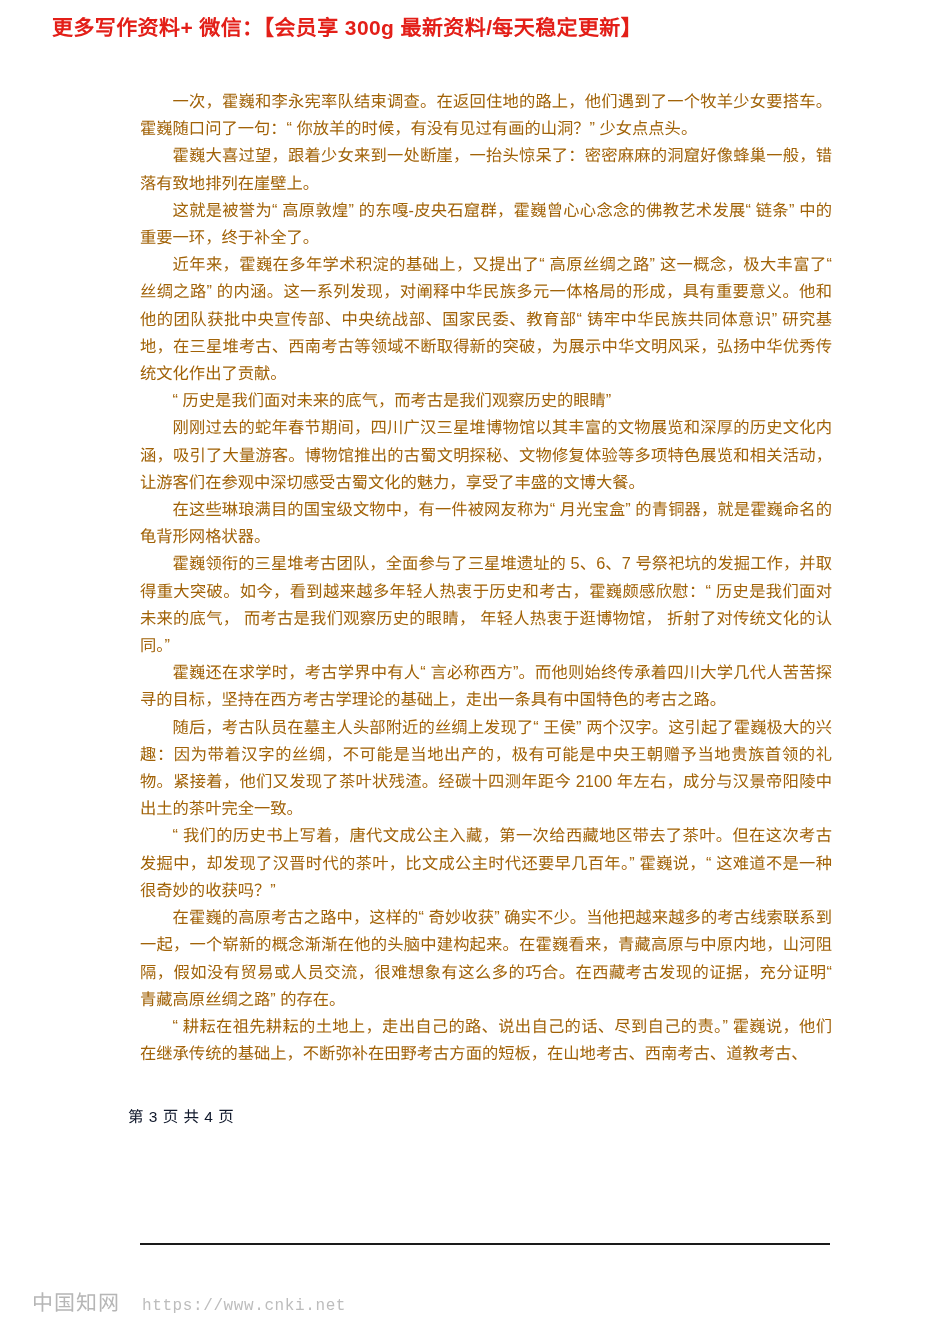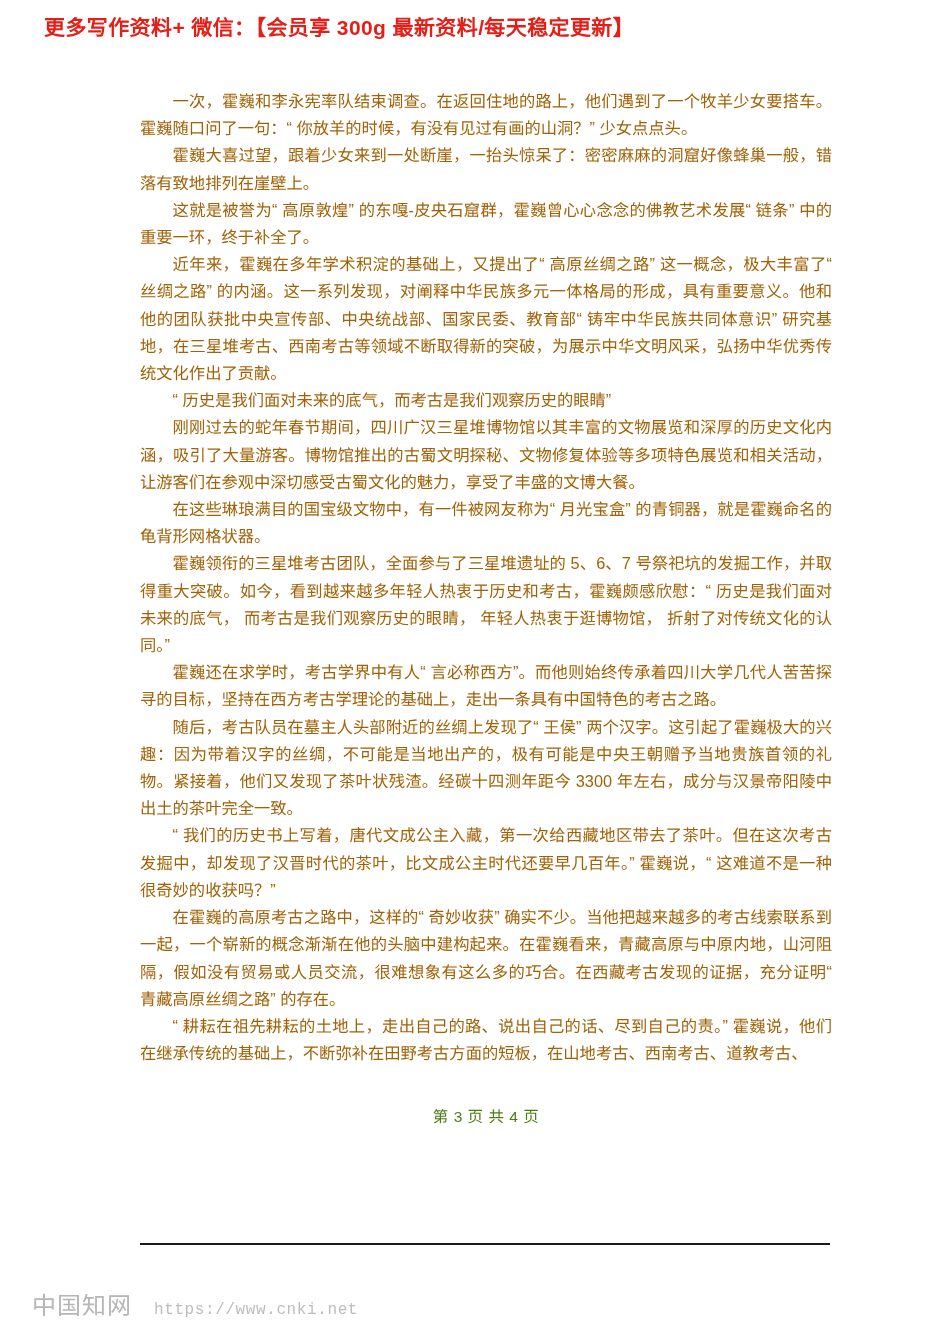--- a/index.html
+++ b/index.html
@@ -12,21 +12,21 @@
     height: 1344px;
     position: relative;
     overflow: hidden;
     font-family: "Liberation Sans", "DejaVu Sans", sans-serif;
     -webkit-font-smoothing: antialiased;
   }
 
   
   .promo-banner {
     position: absolute;
-    left: 44px;
+    left: 52px;
     top: 13px;
     width: 860px;
     height: 30px;
     display: flex;
     align-items: center;
   }
   .promo-text {
     color: #e31f18;
     font-size: 21px;
     font-weight: bold;
@@ -57,27 +57,27 @@
     text-align: justify;
     text-justify: inter-ideograph;
     text-indent: 2em;
     word-break: break-all;
     font-family: "Liberation Sans", "DejaVu Sans", sans-serif;
   }
 
   
   .page-footer {
     position: absolute;
-    left: 140px;
+    left: 128px;
     top: 1106px;
     width: 692px;
-    text-align: center;
+    text-align: left;
     font-size: 15.5px;
     line-height: 22px;
-    color: #4d7c0f;
+    color: #0f172a;
     letter-spacing: 0.5px;
   }
 
   
   .bottom-rule {
     position: absolute;
     left: 140px;
     top: 1243px;
     width: 690px;
     height: 0;
@@ -88,21 +88,21 @@
   .cnki-watermark {
     position: absolute;
     left: 32px;
     top: 1286px;
     display: flex;
     align-items: baseline;
     gap: 22px;
     opacity: 1;
   }
   .cnki-name {
-    font-size: 24px;
+    font-size: 21px;
     color: #b6b6b6;
     letter-spacing: 1px;
     font-family: "Liberation Serif", "DejaVu Serif", serif;
   }
   .cnki-url {
     font-size: 16px;
     color: #bdbdbd;
     letter-spacing: 0.6px;
     font-family: "Liberation Mono", "DejaVu Sans Mono", monospace;
   }
@@ -119,21 +119,21 @@
   <div class="doc-body">
     <p class="para">一次，霍巍和李永宪率队结束调查。在返回住地的路上，他们遇到了一个牧羊少女要搭车。霍巍随口问了一句：“ 你放羊的时候，有没有见过有画的山洞？” 少女点点头。</p>
     <p class="para">霍巍大喜过望，跟着少女来到一处断崖，一抬头惊呆了：密密麻麻的洞窟好像蜂巢一般，错落有致地排列在崖壁上。</p>
     <p class="para">这就是被誉为“ 高原敦煌” 的东嘎-皮央石窟群，霍巍曾心心念念的佛教艺术发展“ 链条” 中的重要一环，终于补全了。</p>
     <p class="para">近年来，霍巍在多年学术积淀的基础上，又提出了“ 高原丝绸之路” 这一概念，极大丰富了“ 丝绸之路” 的内涵。这一系列发现，对阐释中华民族多元一体格局的形成，具有重要意义。他和他的团队获批中央宣传部、中央统战部、国家民委、教育部“ 铸牢中华民族共同体意识” 研究基地，在三星堆考古、西南考古等领域不断取得新的突破，为展示中华文明风采，弘扬中华优秀传统文化作出了贡献。</p>
     <p class="para">“ 历史是我们面对未来的底气，而考古是我们观察历史的眼睛”</p>
     <p class="para">刚刚过去的蛇年春节期间，四川广汉三星堆博物馆以其丰富的文物展览和深厚的历史文化内涵，吸引了大量游客。博物馆推出的古蜀文明探秘、文物修复体验等多项特色展览和相关活动，让游客们在参观中深切感受古蜀文化的魅力，享受了丰盛的文博大餐。</p>
     <p class="para">在这些琳琅满目的国宝级文物中，有一件被网友称为“ 月光宝盒” 的青铜器，就是霍巍命名的龟背形网格状器。</p>
     <p class="para">霍巍领衔的三星堆考古团队，全面参与了三星堆遗址的 5、6、7 号祭祀坑的发掘工作，并取得重大突破。如今，看到越来越多年轻人热衷于历史和考古，霍巍颇感欣慰：“ 历史是我们面对未来的底气， 而考古是我们观察历史的眼睛， 年轻人热衷于逛博物馆， 折射了对传统文化的认同。”</p>
     <p class="para">霍巍还在求学时，考古学界中有人“ 言必称西方”。而他则始终传承着四川大学几代人苦苦探寻的目标，坚持在西方考古学理论的基础上，走出一条具有中国特色的考古之路。</p>
-    <p class="para">随后，考古队员在墓主人头部附近的丝绸上发现了“ 王侯” 两个汉字。这引起了霍巍极大的兴趣：因为带着汉字的丝绸，不可能是当地出产的，极有可能是中央王朝赠予当地贵族首领的礼物。紧接着，他们又发现了茶叶状残渣。经碳十四测年距今 3300 年左右，成分与汉景帝阳陵中出土的茶叶完全一致。</p>
+    <p class="para">随后，考古队员在墓主人头部附近的丝绸上发现了“ 王侯” 两个汉字。这引起了霍巍极大的兴趣：因为带着汉字的丝绸，不可能是当地出产的，极有可能是中央王朝赠予当地贵族首领的礼物。紧接着，他们又发现了茶叶状残渣。经碳十四测年距今 2100 年左右，成分与汉景帝阳陵中出土的茶叶完全一致。</p>
     <p class="para">“ 我们的历史书上写着，唐代文成公主入藏，第一次给西藏地区带去了茶叶。但在这次考古发掘中，却发现了汉晋时代的茶叶，比文成公主时代还要早几百年。” 霍巍说，“ 这难道不是一种很奇妙的收获吗？”</p>
     <p class="para">在霍巍的高原考古之路中，这样的“ 奇妙收获” 确实不少。当他把越来越多的考古线索联系到一起，一个崭新的概念渐渐在他的头脑中建构起来。在霍巍看来，青藏高原与中原内地，山河阻隔，假如没有贸易或人员交流，很难想象有这么多的巧合。在西藏考古发现的证据，充分证明“ 青藏高原丝绸之路” 的存在。</p>
     <p class="para">“ 耕耘在祖先耕耘的土地上，走出自己的路、说出自己的话、尽到自己的责。” 霍巍说，他们在继承传统的基础上，不断弥补在田野考古方面的短板，在山地考古、西南考古、道教考古、</p>
   </div>
 
   <div class="page-footer">第 3 页  共 4 页</div>
 
   <div class="bottom-rule"></div>
 
   <div class="cnki-watermark">

